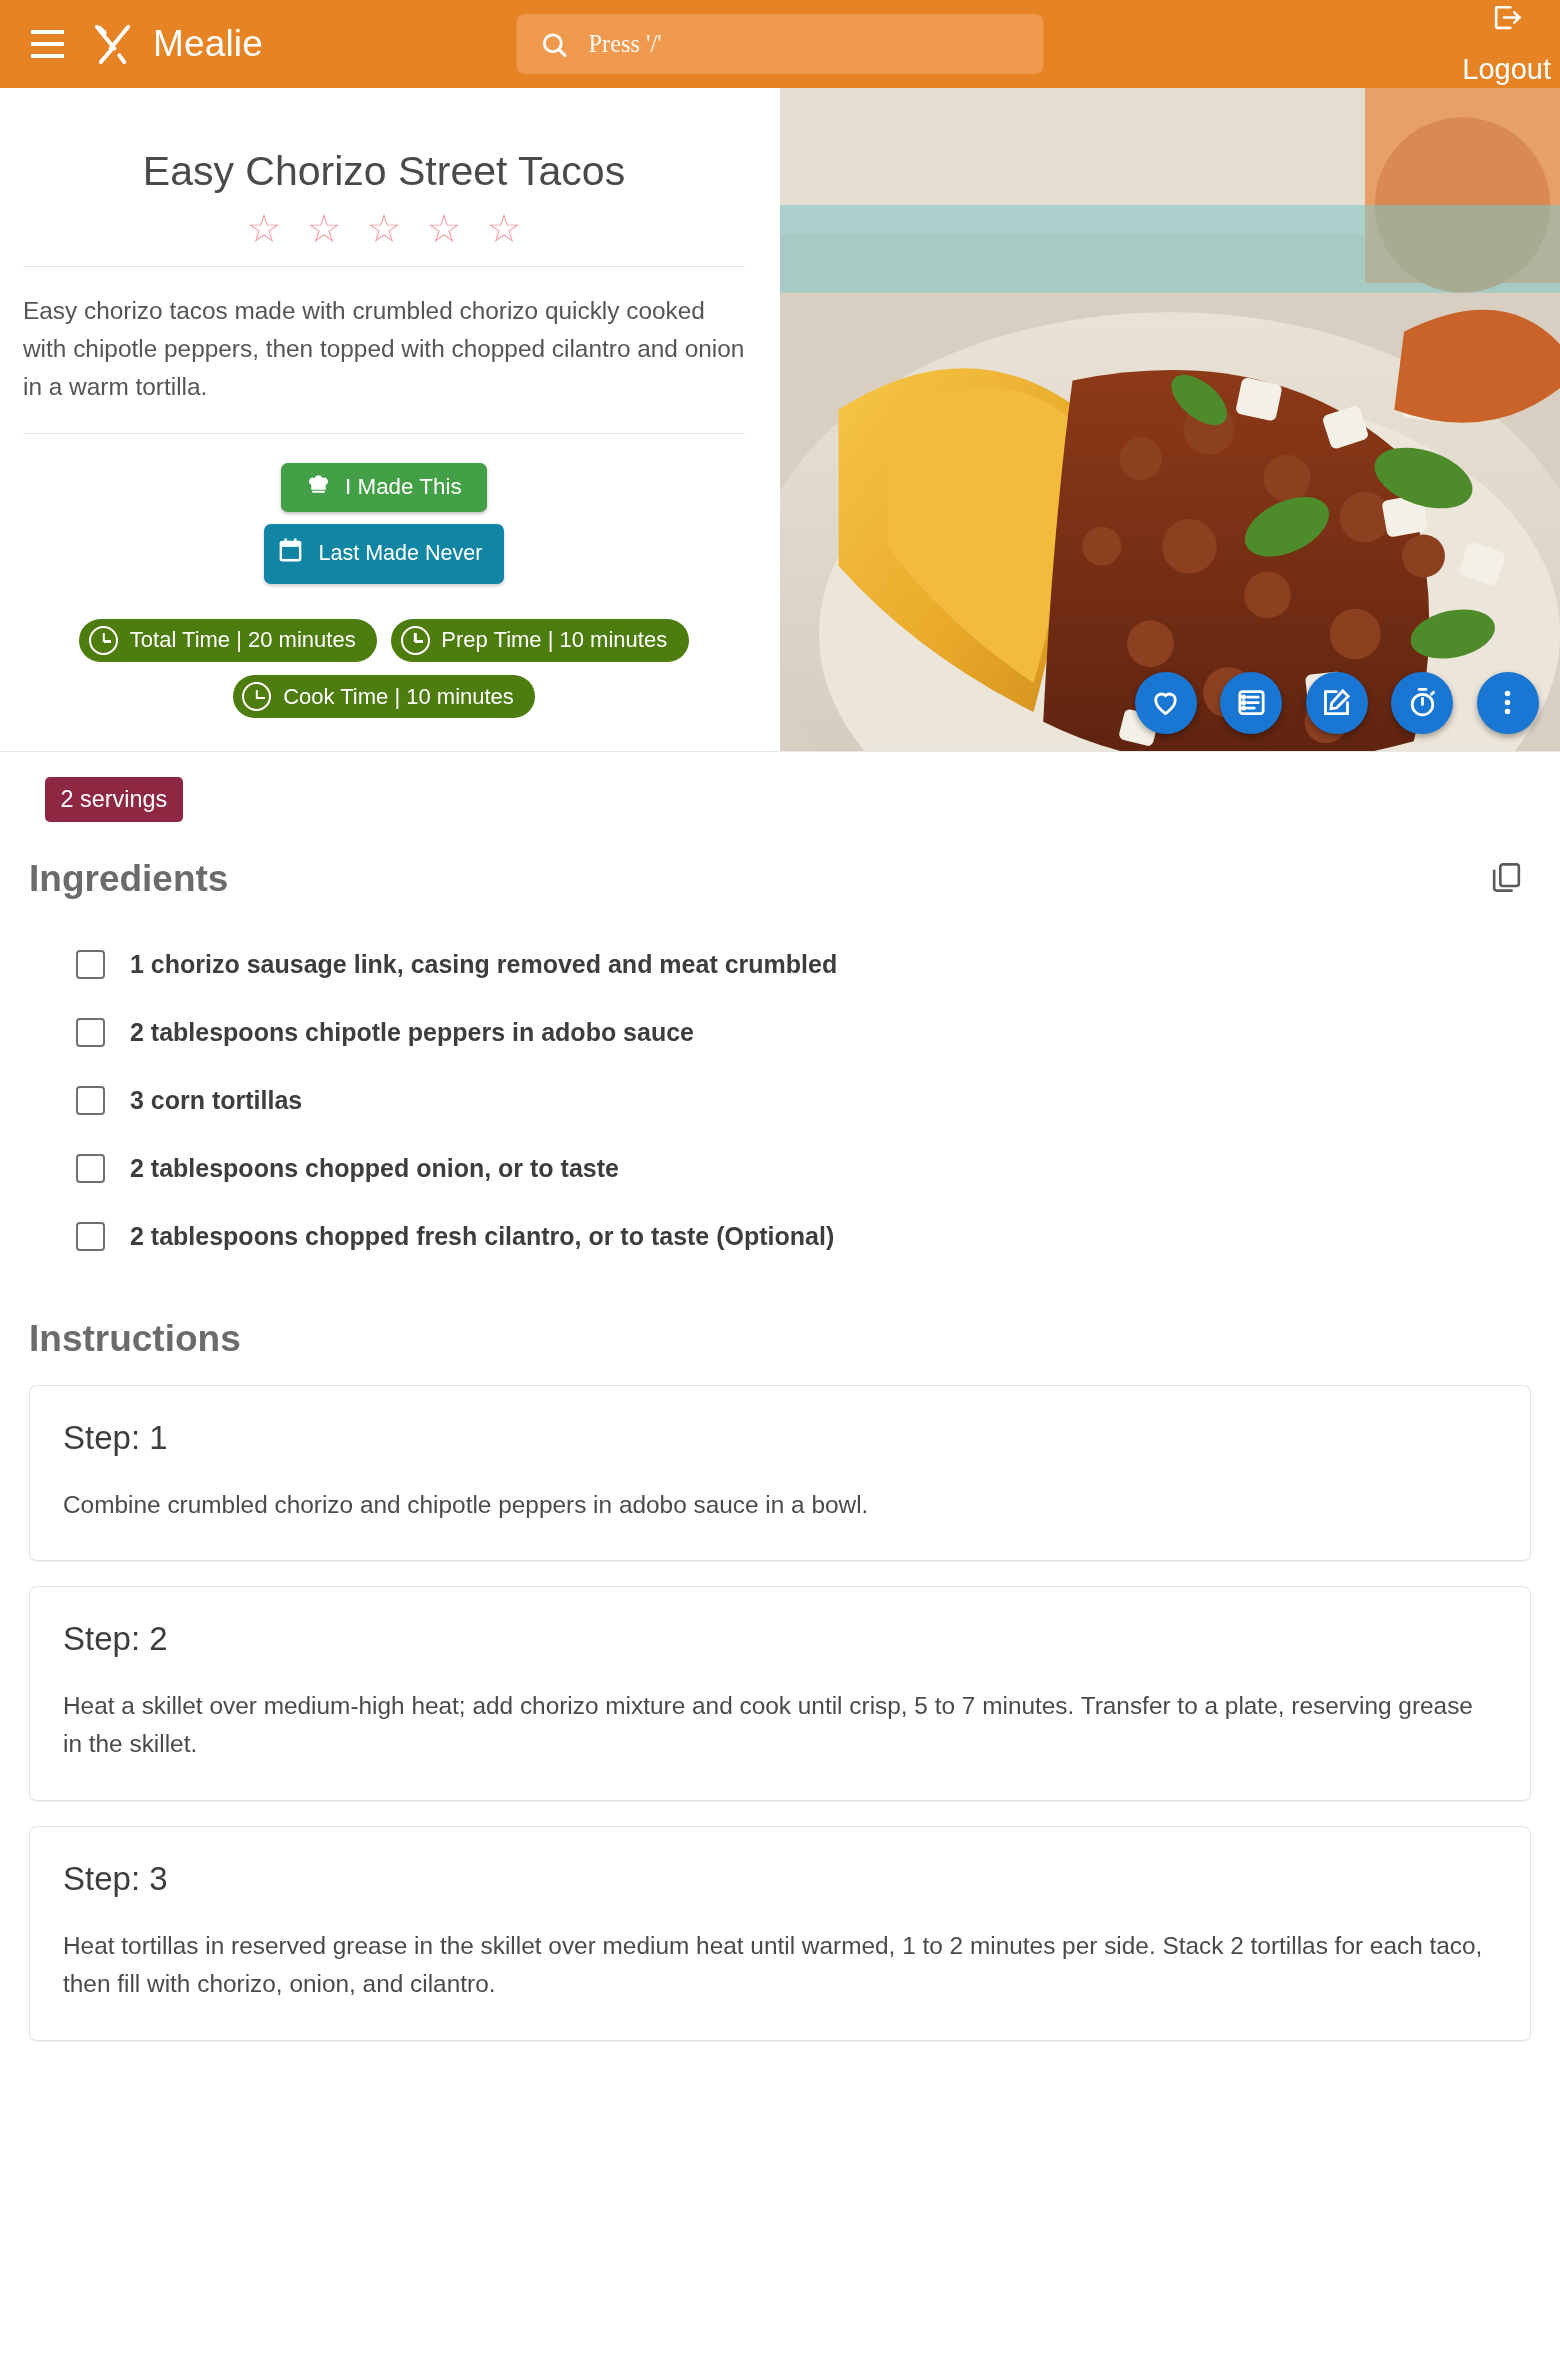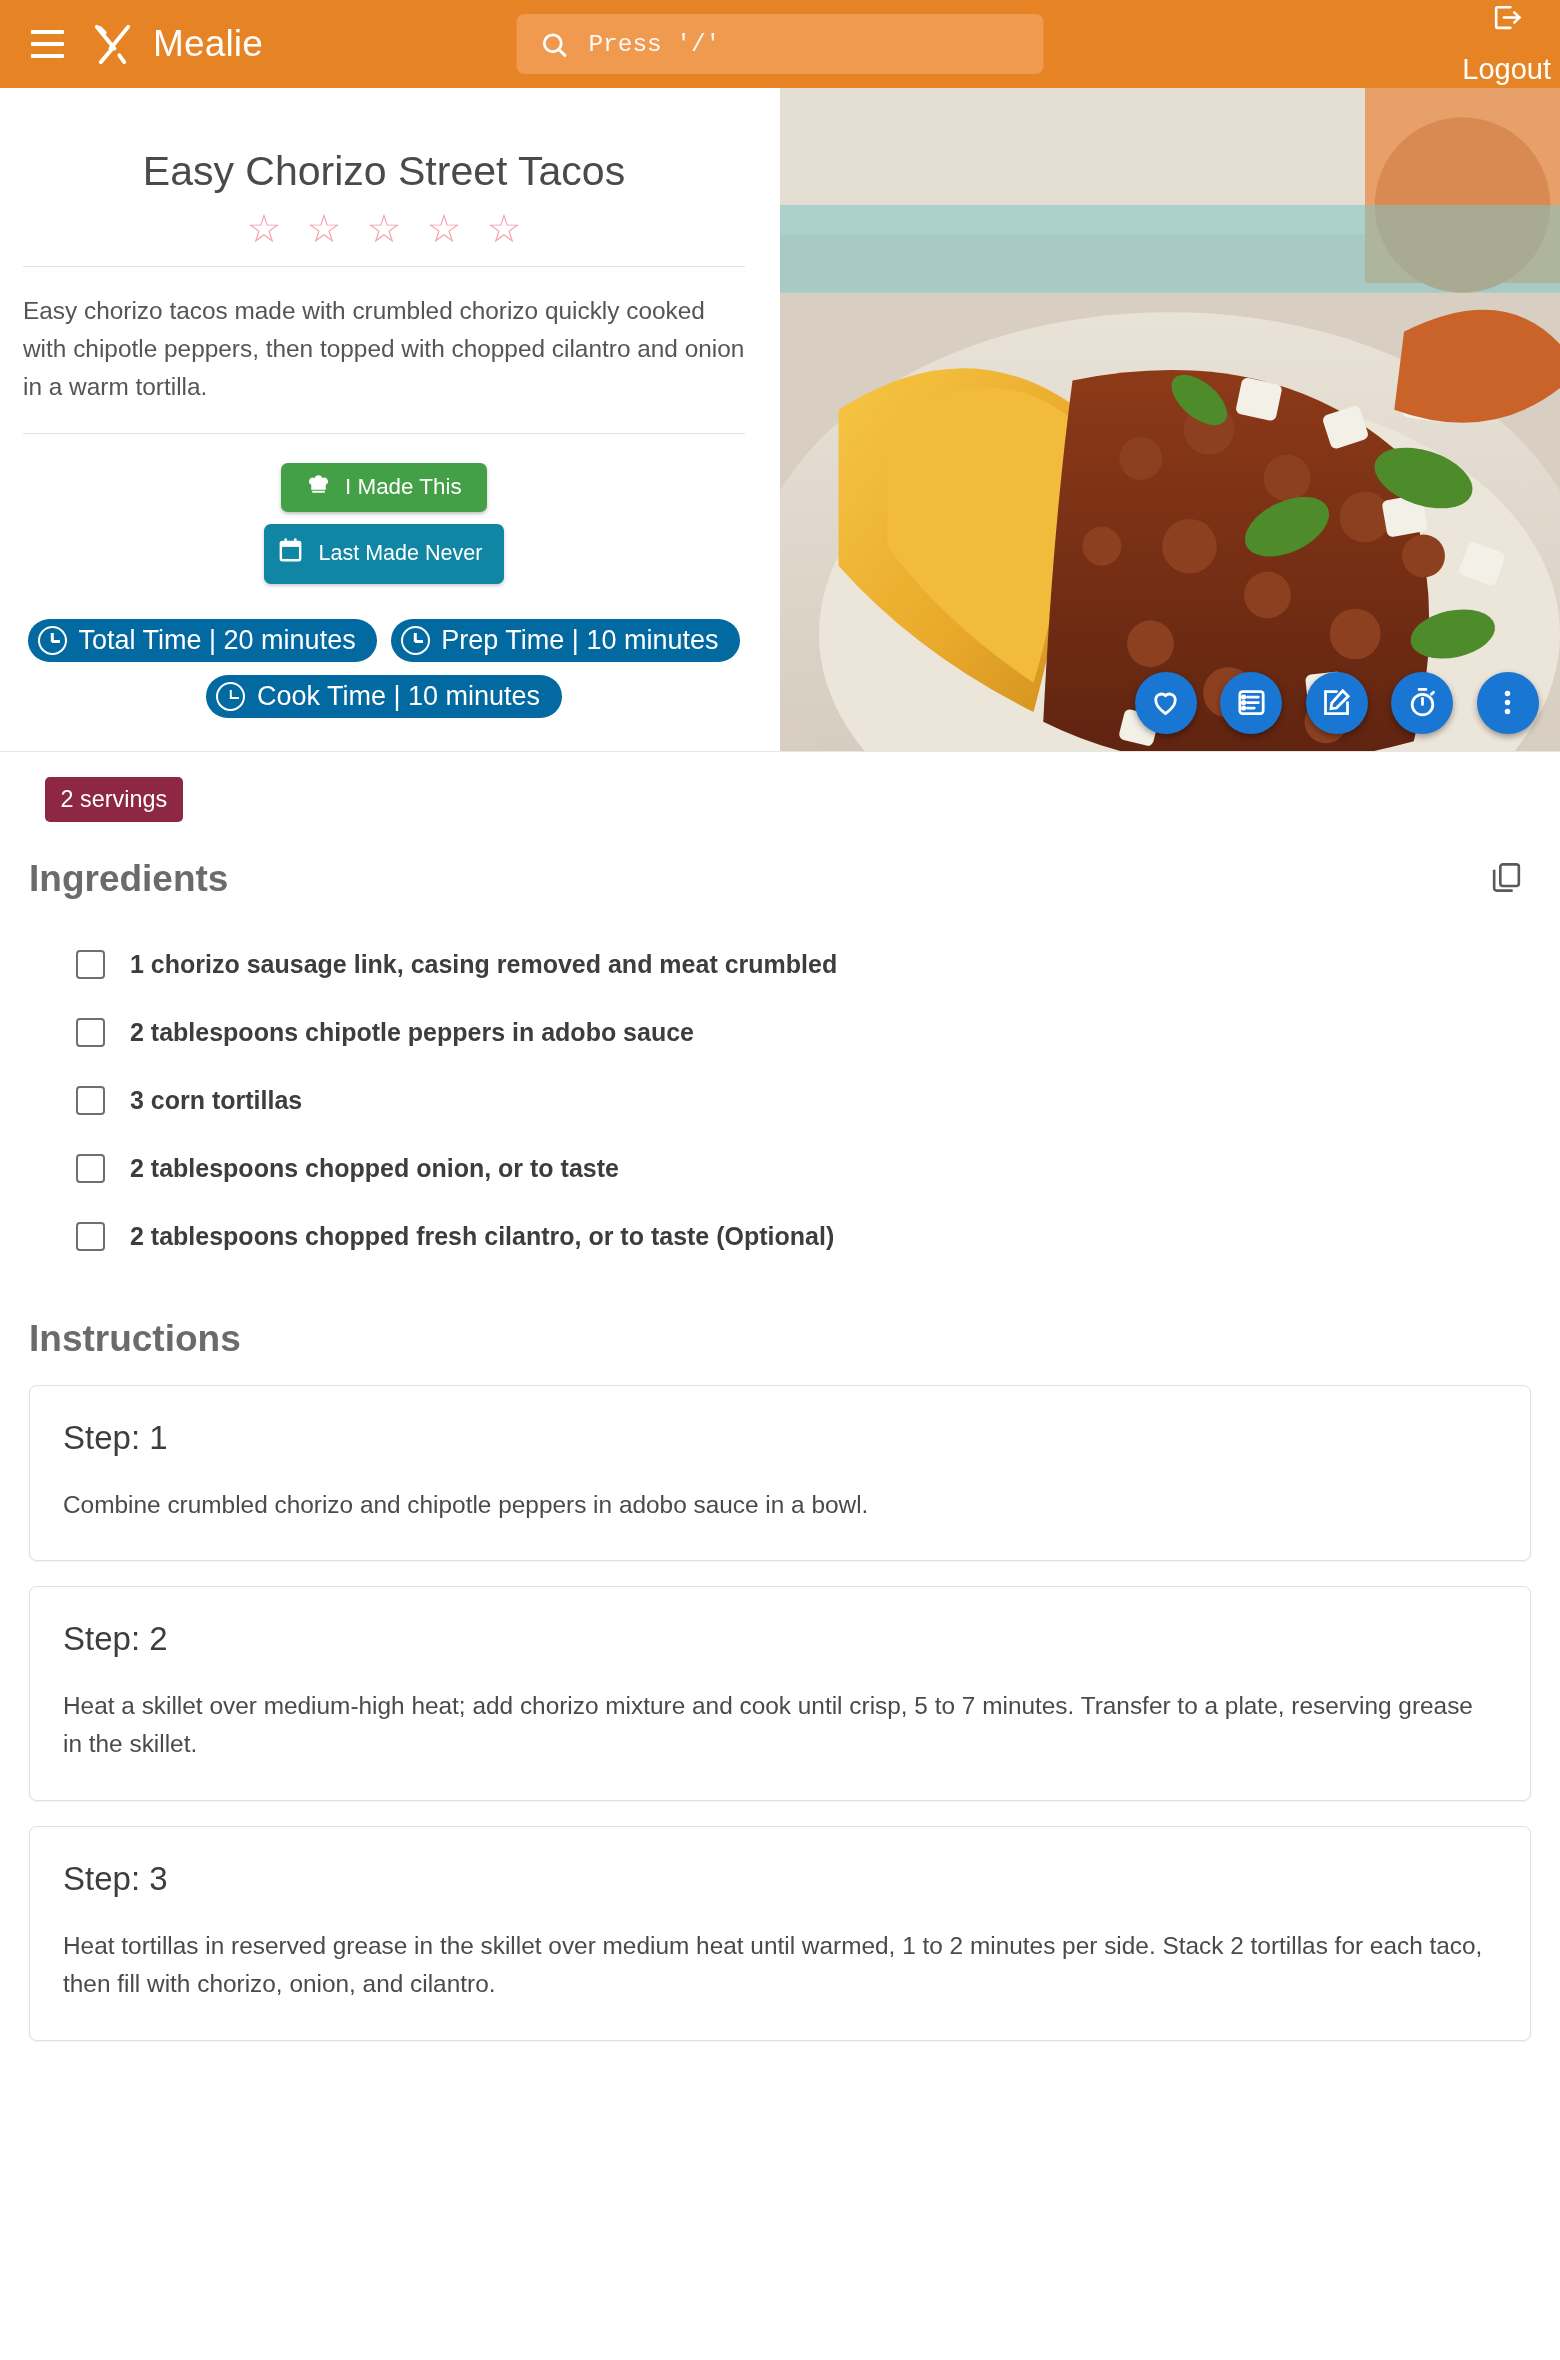--- a/index.html
+++ b/index.html
@@ -52,21 +52,21 @@
     padding: 0 23.4px;
     color: #fff;
   }
   .searchbox .search-ico { margin-right: 17.6px; display:flex; }
   .searchbox input {
     background: transparent;
     border: none;
     outline: none;
     color: #ffffff;
     font-size: 24.4px;
-    font-family: Liberation Mono, monospace;
+    font-family: Liberation Serif, serif;
     width: 100%;
   }
   .searchbox input::placeholder { color: #ffffff; opacity: .95; }
   .logout {
     position: absolute;
     right: 9px;
     display: flex;
     align-items: center;
     gap: 13.7px;
     font-size: 29px;
@@ -140,29 +140,29 @@
     font-family: "Liberation Sans", sans-serif;
   }
   .chips {
     display: flex;
     flex-wrap: wrap;
     justify-content: center;
     gap: 13.7px;
     margin-top: 35px;
   }
   .chip {
-    background: #0369a1;
+    background: #4d7c0f;
     color: #fff;
     border-radius: 21.5px;
     height: 43px;
     display: flex;
     align-items: center;
     gap: 11.7px;
     padding: 0 21.5px 0 9.8px;
-    font-size: 27px;
+    font-size: 22px;
   }
   .chip .clock {
     width: 29px; height: 29px;
     border: 2.4px solid #fff;
     border-radius: 50%;
     position: relative;
     flex: 0 0 auto;
   }
   .chip .clock::before {
     content:""; position:absolute; left:50%; top:5.9px; width:2.4px; height:8.8px; background:#fff; transform:translateX(-50%);

